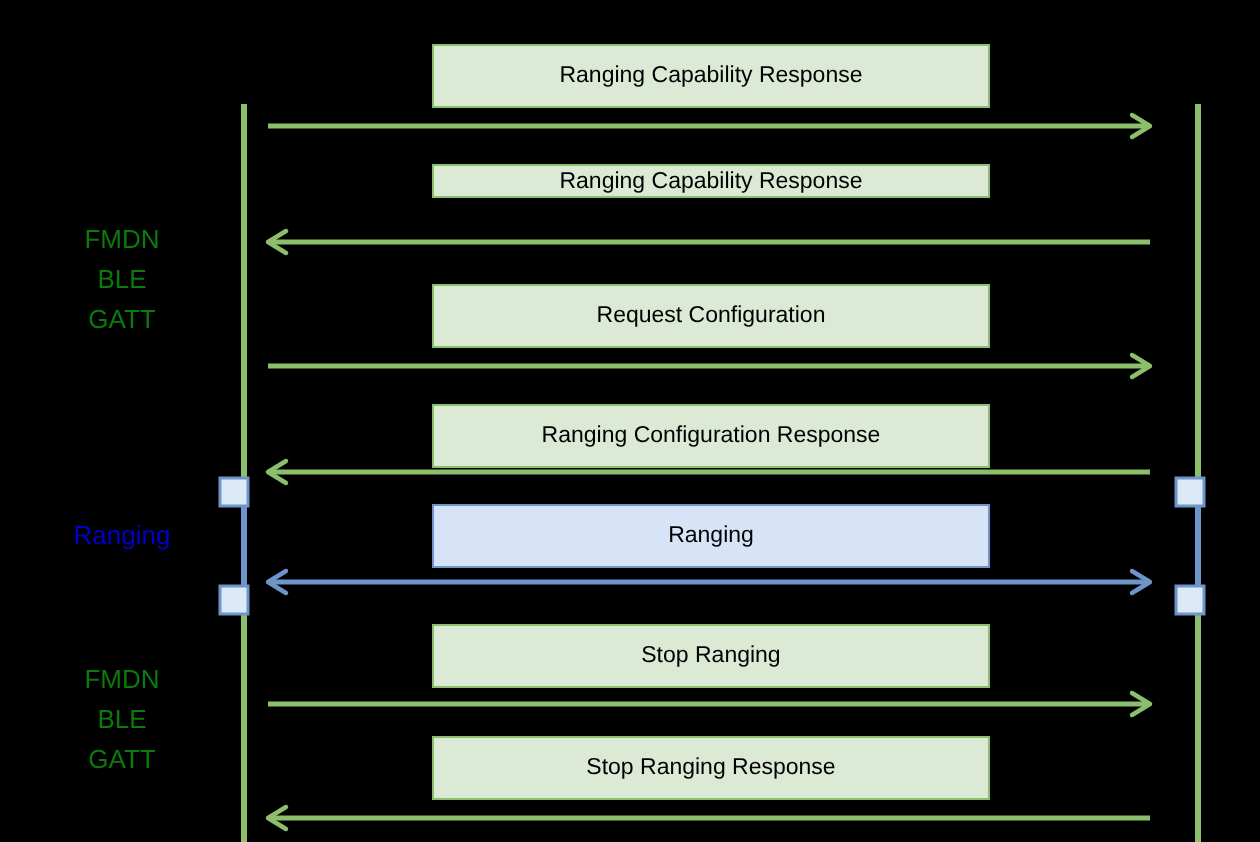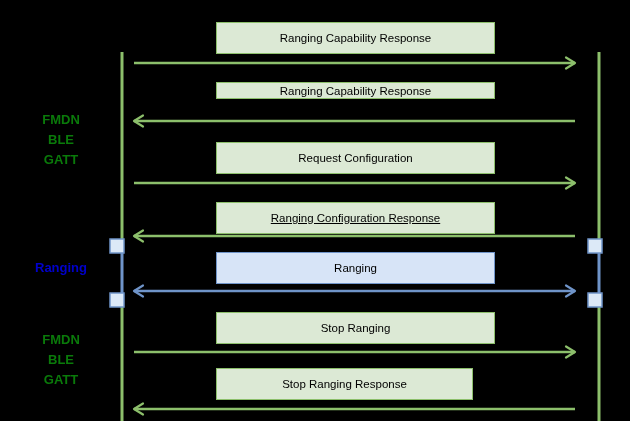--- a/index.html
+++ b/index.html
@@ -20,21 +20,21 @@
     left: 0;
     top: 0;
     width: 630px;
     height: 421px;
   }
   .phase-label {
     position: absolute;
     text-align: center;
     font-family: "Liberation Sans", sans-serif;
     font-size: 13px;
-    font-weight: bold;
+    font-weight: normal;
     line-height: 20px;
     white-space: pre-line;
     letter-spacing: 0px;
   }
   .msg-box {
     position: absolute;
     box-sizing: border-box;
     display: flex;
     align-items: center;
     justify-content: center;
@@ -95,24 +95,24 @@
         <rect x="110" y="293" width="14" height="14" fill="#dce9f7" stroke="#6f94c9" stroke-width="1.5"></rect>
         <rect x="588" y="239" width="14" height="14" fill="#dce9f7" stroke="#6f94c9" stroke-width="1.5"></rect>
         <rect x="588" y="293" width="14" height="14" fill="#dce9f7" stroke="#6f94c9" stroke-width="1.5"></rect>
       </g>
   </svg>
 
   <div id="msg-boxes">
       <div class="msg-box" style="left: 216px; top: 22px; width: 279px; height: 32px; background: rgb(220, 233, 213); border-color: rgb(140, 191, 107);">Ranging Capability Response</div>
       <div class="msg-box" style="left: 216px; top: 82px; width: 279px; height: 17px; background: rgb(220, 233, 213); border-color: rgb(140, 191, 107);">Ranging Capability Response</div>
       <div class="msg-box" style="left: 216px; top: 142px; width: 279px; height: 32px; background: rgb(220, 233, 213); border-color: rgb(140, 191, 107);">Request Configuration</div>
-      <div class="msg-box" style="left: 216px; top: 202px; width: 279px; height: 32px; background: rgb(220, 233, 213); border-color: rgb(140, 191, 107); text-decoration: underline;">Ranging Configuration Response</div>
+      <div class="msg-box" style="left: 216px; top: 202px; width: 279px; height: 32px; background: rgb(220, 233, 213); border-color: rgb(140, 191, 107);">Ranging Configuration Response</div>
       <div class="msg-box" style="left: 216px; top: 252px; width: 279px; height: 32px; background: rgb(215, 228, 247); border-color: rgb(111, 148, 201);">Ranging</div>
       <div class="msg-box" style="left: 216px; top: 312px; width: 279px; height: 32px; background: rgb(220, 233, 213); border-color: rgb(140, 191, 107); text-align: right;">Stop Ranging</div>
-      <div class="msg-box" style="left: 216px; top: 368px; width: 257px; height: 32px; background: rgb(220, 233, 213); border-color: rgb(140, 191, 107);">Stop Ranging Response</div>
+      <div class="msg-box" style="left: 216px; top: 368px; width: 279px; height: 32px; background: rgb(220, 233, 213); border-color: rgb(140, 191, 107);">Stop Ranging Response</div>
     </div>
 
   <div id="phase-labels">
       <div class="phase-label" style="left: 26px; top: 110px; width: 70px; color: rgb(10, 122, 10);">FMDN
 BLE
 GATT</div>
       <div class="phase-label" style="left: 26px; top: 258px; width: 70px; color: rgb(0, 0, 204);">Ranging</div>
       <div class="phase-label" style="left: 26px; top: 330px; width: 70px; color: rgb(10, 122, 10);">FMDN
 BLE
 GATT</div>

